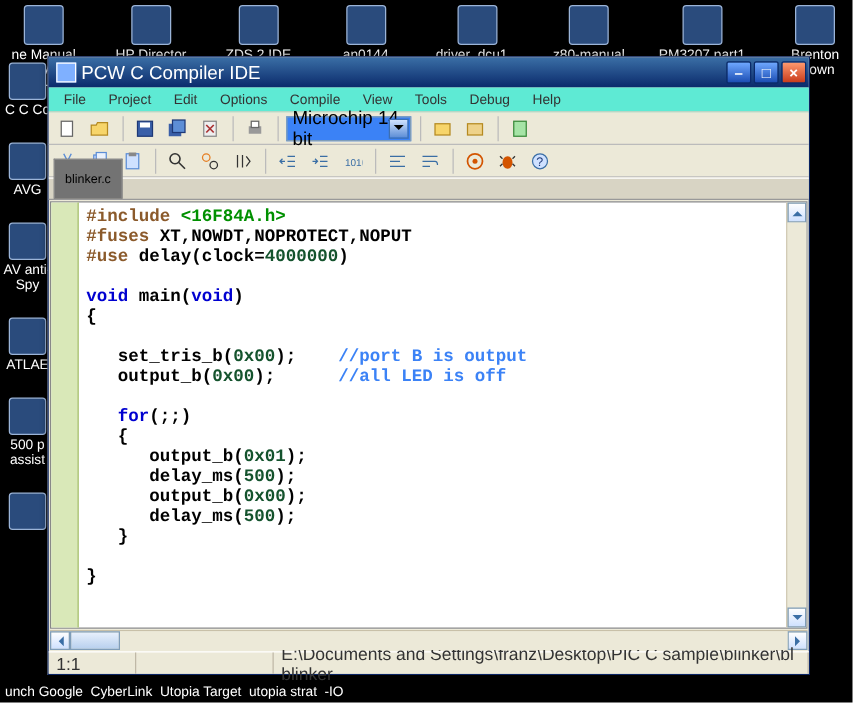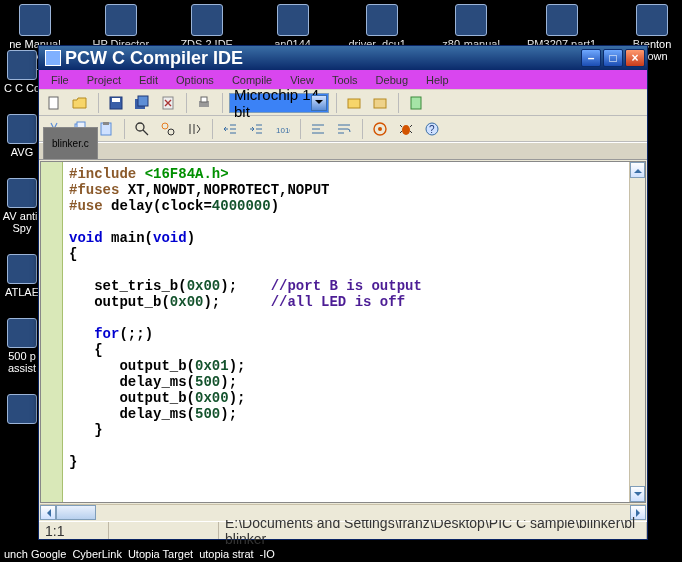--- a/index.html
+++ b/index.html
@@ -32,32 +32,32 @@
     display:flex; flex-direction:column;
     box-shadow:0 0 6px rgba(0,0,0,.6);
   }
   .titlebar {
     height:24px;
     background:linear-gradient(#3a6ea5,#0a2a6b);
     display:flex; align-items:center; padding:0 2px;
     color:#fff;
   }
   .titlebar .appicon { width:16px; height:16px; background:#7fb0ff; border:1px solid #fff; margin:0 4px;}
-  .titlebar .title { flex:1; font-weight:bold; font-size:18px; }
+  .titlebar .title { flex:1; font-weight:normal; font-size:15px; }
   .winbtn {
     width:20px; height:18px; margin-left:2px;
     background:linear-gradient(#6fa8ff,#1b4db3);
     border:1px solid #0b2b6b; border-radius:2px;
     color:#fff; display:flex; align-items:center; justify-content:center;
     font-size:12px; font-weight:bold;
   }
   .winbtn.close { background:linear-gradient(#ff9a6f,#c83b1b);}
 
   .menubar {
-    height:20px; background:#d946ef; border-bottom:1px solid #d6d0c0;
+    height:20px; background:#5eead4; border-bottom:1px solid #d6d0c0;
     display:flex; align-items:center; padding:0 4px; gap:2px;
   }
   .menubar .m { padding:2px 8px; color:#333; }
 
   .tbar {
     height:26px; background:#ece9d8; border-bottom:1px solid #bbb;
     display:flex; align-items:center; padding:2px 4px; gap:4px;
   }
   .tbtn {
     width:22px; height:22px;
@@ -85,21 +85,21 @@
   .editor-wrap { flex:1; display:flex; border:1px solid #888; margin:1px; background:#fff; position:relative;}
   .gutter { width:22px; background:#d9e8b8; border-right:1px solid #a8c070;}
   .code {
     flex:1; padding:4px 6px;
     font-family: "Courier New", monospace; font-size:14px; font-weight:bold;
     line-height:16px; white-space:pre; overflow:hidden; color:#000;
   }
   .kw-brown { color:#8b5a2b; }
   .kw-blue  { color:#0000d0; }
   .str-grn  { color:#009000; }
-  .comm     { color:#4c1d95; }
+  .comm     { color:#3b82f6; }
   .num      { color:#14532d; }
 
   .vscroll {
     width:16px; background:#ece9d8;
     display:flex; flex-direction:column;
     border-left:1px solid #c8c0a8;
   }
   .sbtn { height:16px; background:linear-gradient(#fefefe,#cfe1ff); border:1px solid #7f9db9; display:flex; align-items:center; justify-content:center;}
   .sbtn::after { content:""; border:4px solid transparent; }
   .sbtn.up::after { border-bottom-color:#3a6ea5; margin-bottom:3px;}

